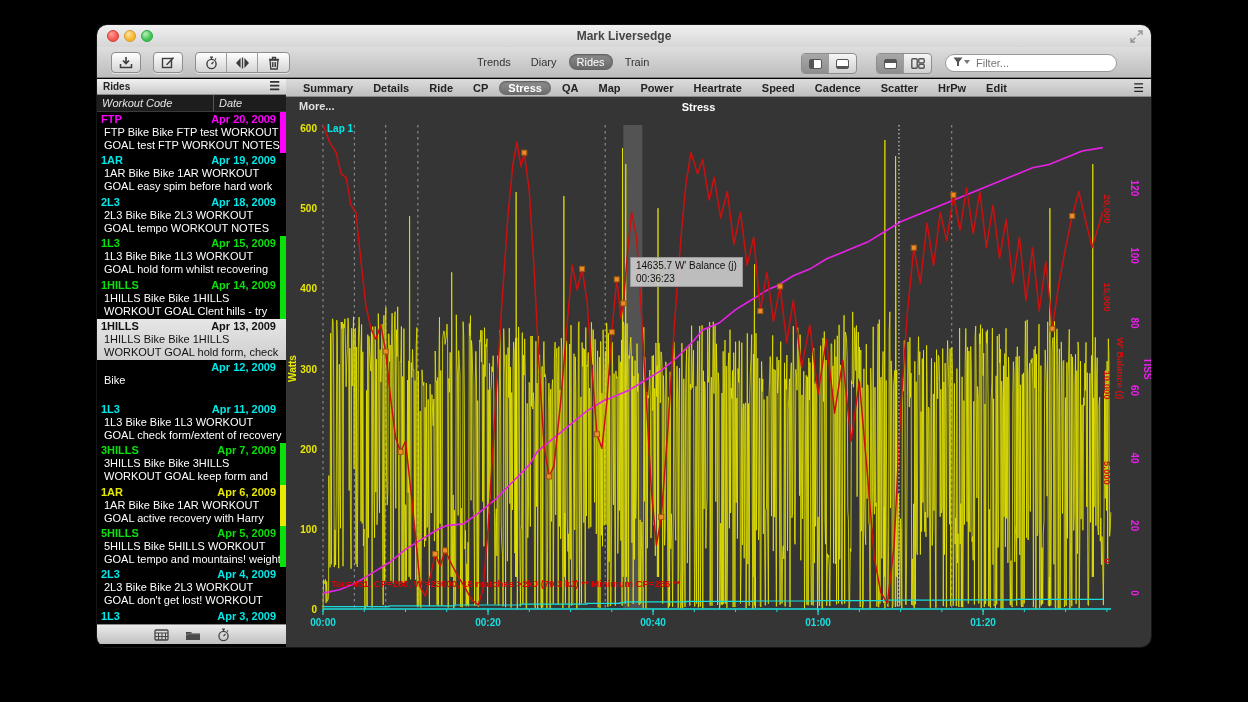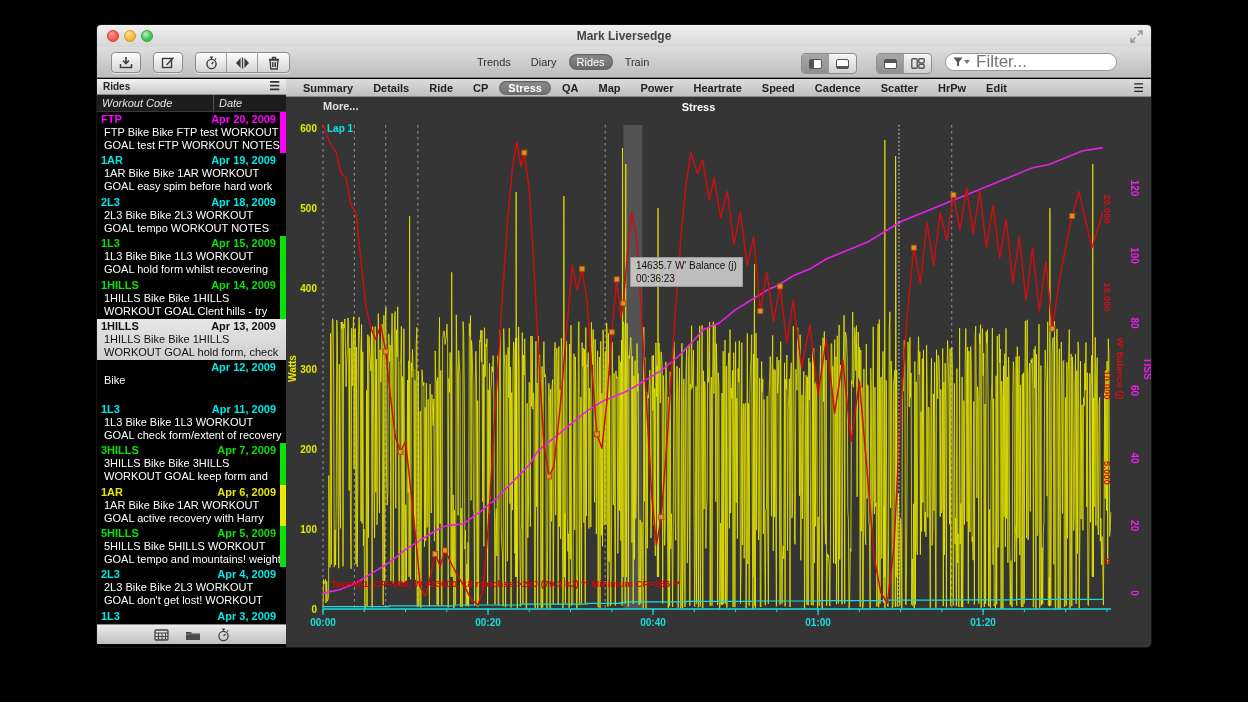--- a/index.html
+++ b/index.html
@@ -1,19 +1,19 @@
 <!DOCTYPE html>
 <html><head>
 <meta charset="utf-8">
 <style>
   * { margin:0; padding:0; box-sizing:border-box; }
   html,body { width:1248px; height:702px; background:#000; overflow:hidden;
               font-family:"Liberation Sans", sans-serif; }
   .window { position:absolute; left:96px; top:24px; width:1056px; height:624px;
-            background:#000; border-radius:5px; overflow:hidden;
+            background:#000; border-radius:11px; overflow:hidden;
             border:1px solid #151515; box-shadow:0 12px 36px rgba(0,0,0,.7); }
   
   .titlebar { position:absolute; left:0; top:0; right:0; height:22px;
               background:linear-gradient(#f0f0f0,#d6d6d6); }
   .tl { position:absolute; top:5px; width:12px; height:12px; border-radius:50%; }
   .tl.red    { left:10px;  background:radial-gradient(circle at 35% 30%, #ff9d97, #f25a52 60%); border:1px solid #ce3a32; }
   .tl.yellow { left:27px;  background:radial-gradient(circle at 35% 30%, #ffe3a0, #f7b62f 60%); border:1px solid #d29a27; }
   .tl.green  { left:44px;  background:radial-gradient(circle at 35% 30%, #b8efb8, #3fc453 60%); border:1px solid #2da53e; }
   .wtitle { position:absolute; left:0; right:0; top:4px; text-align:center;
             font-size:12px; font-weight:700; color:#444; }
@@ -34,21 +34,21 @@
                box-shadow:inset 0 1px 2px rgba(0,0,0,.4); }
   .segctl { position:absolute; top:6px; display:flex; border:1px solid #8d8d8d; border-radius:4px;
             overflow:hidden; background:linear-gradient(#f6f6f6,#d0d0d0); }
   .segctl .sc { width:27px; height:19px; display:flex; align-items:center; justify-content:center;
                 border-right:1px solid #9d9d9d; }
   .segctl .sc:last-child { border-right:none; }
   .segctl .sc.sel { background:linear-gradient(#a8a8a8,#8e8e8e); }
   .miniwin { width:13px; height:10px; border:1.5px solid #555; border-radius:2px; position:relative; }
   .filter { position:absolute; top:6px; left:848px; width:172px; height:18px; }
   .filter input { width:100%; height:100%; border-radius:10px; border:1px solid #9a9a9a;
-                  background:#fff; font-size:17px; color:#555; padding:0 8px 0 30px; outline:none;
+                  background:#fff; font-size:11px; color:#555; padding:0 8px 0 30px; outline:none;
                   font-family:"Liberation Sans",sans-serif; }
   .funnel { position:absolute; left:8px; top:4px; width:18px; height:10px; }
   
   .sidebar { position:absolute; left:0; top:53px; width:189px; bottom:0; background:#000; }
   .sb-head { position:absolute; left:0; right:0; top:1px; height:16px;
              background:linear-gradient(#f2f2f2,#c9c9c9); border-bottom:1px solid #8a8a8a;
              font-size:10px; font-weight:700; color:#222; line-height:15px; padding-left:6px; }
   .sb-head .menu { position:absolute; right:6px; top:0; font-size:12px; color:#333; }
   .sb-cols { position:absolute; left:0; right:0; top:17px; height:17px; background:#1d1d1d;
              border-bottom:1px solid #3a3a3a; color:#e4e4e4; font-size:11px; line-height:16px;font-style:italic; }
@@ -68,21 +68,21 @@
              display:flex; align-items:center; justify-content:center; gap:16px; }
   
   .tabbar { position:absolute; left:189px; right:0; top:54px; height:18px;
             background:linear-gradient(#dcdcdc,#bfbfbf); border-bottom:1px solid #8a8a8a;
             display:flex; align-items:center; padding-left:8px; gap:2px; }
   .tab { font-size:11px; font-weight:700; color:#222; padding:1px 9px; border-radius:8px; }
   .tab.sel { background:linear-gradient(#909090,#6b6b6b); color:#fff;
              box-shadow:inset 0 1px 2px rgba(0,0,0,.4); }
   .tabbar .menu { position:absolute; right:7px; font-size:12px; color:#222; top:2px; }
   .chart-panel { position:absolute; left:189px; right:0; top:72px; bottom:0; background:#353535; }
-  .more { position:absolute; left:13px; top:3px; font-size:11px; font-weight:700; color:#e0e0e0;margin-left:24px; }
+  .more { position:absolute; left:13px; top:3px; font-size:11px; font-weight:700; color:#e0e0e0; }
   .ctitle { position:absolute; left:0; right:40px; top:4px; text-align:center;
             font-size:11px; font-weight:700; color:#fff; }
   .tooltip { position:absolute; left:344px; top:160px; background:rgba(208,208,208,.88);
              border:1px solid #999; color:#111; font-size:10px; line-height:13px;
              padding:1px 5px; white-space:nowrap; }
   svg text { font-family:"Liberation Sans",sans-serif; }
 </style>
 </head>
 <body>
 

